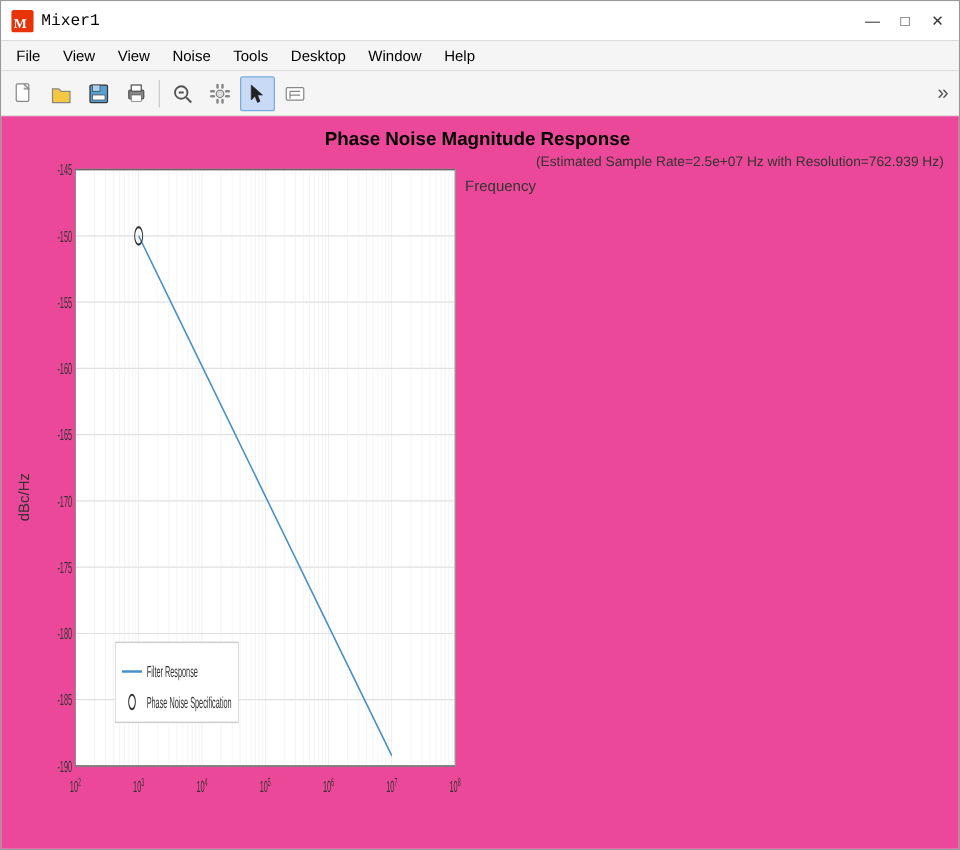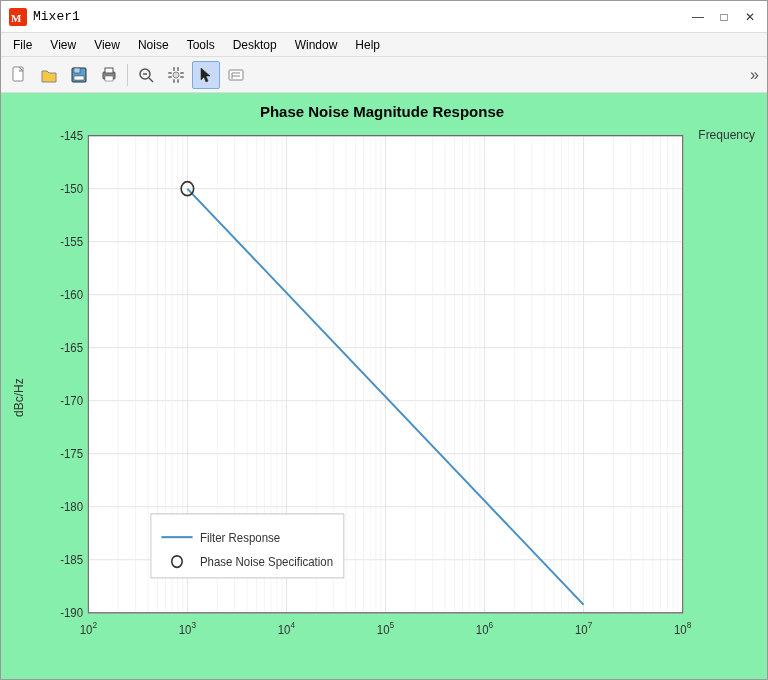--- a/index.html
+++ b/index.html
@@ -120,21 +120,21 @@
       margin-left: auto;
       font-size: 16px;
       color: #555;
       cursor: pointer;
       padding: 0 4px;
     }
 
     
     .main-content {
       flex: 1;
-      background: #86efac;
+      background: #ec4899;
       display: flex;
       flex-direction: column;
       padding: 8px 12px 8px 8px;
     }
 
     
     .plot-container {
       flex: 1;
       position: relative;
       display: flex;
@@ -183,21 +183,21 @@
     
     .chart-svg {
       width: 100%;
       height: 100%;
       display: block;
     }
 
     .x-axis-label {
       font-size: 12px;
       color: #333;
-      margin-top: 4px;
+      margin-top: 18px;
     }
 
     .subtitle-label {
       text-align: center;
       font-size: 11px;
       color: #333;
       margin-top: 0px;
     }
   </style>
 </head>
@@ -430,18 +430,19 @@
               <line x1="125" y1="355" x2="155" y2="355" stroke="#4a90c4" stroke-width="1.8"></line>
               <text x="162" y="359" font-size="11" fill="#333" font-family="Arial">Filter Response</text>
 
               <circle cx="140" cy="376" r="5" fill="none" stroke="#333" stroke-width="1.5"></circle>
               <text x="162" y="380" font-size="11" fill="#333" font-family="Arial">Phase Noise Specification</text>
 
             </svg>
           </div>
 
           <div class="x-axis-label">Frequency</div>
+          <div class="subtitle-label">(Estimated Sample Rate=2.5e+07 Hz with Resolution=762.939 Hz)</div>
         </div>
       </div>
     </div>
   </div>
 
 </div>
 
 </body></html>

